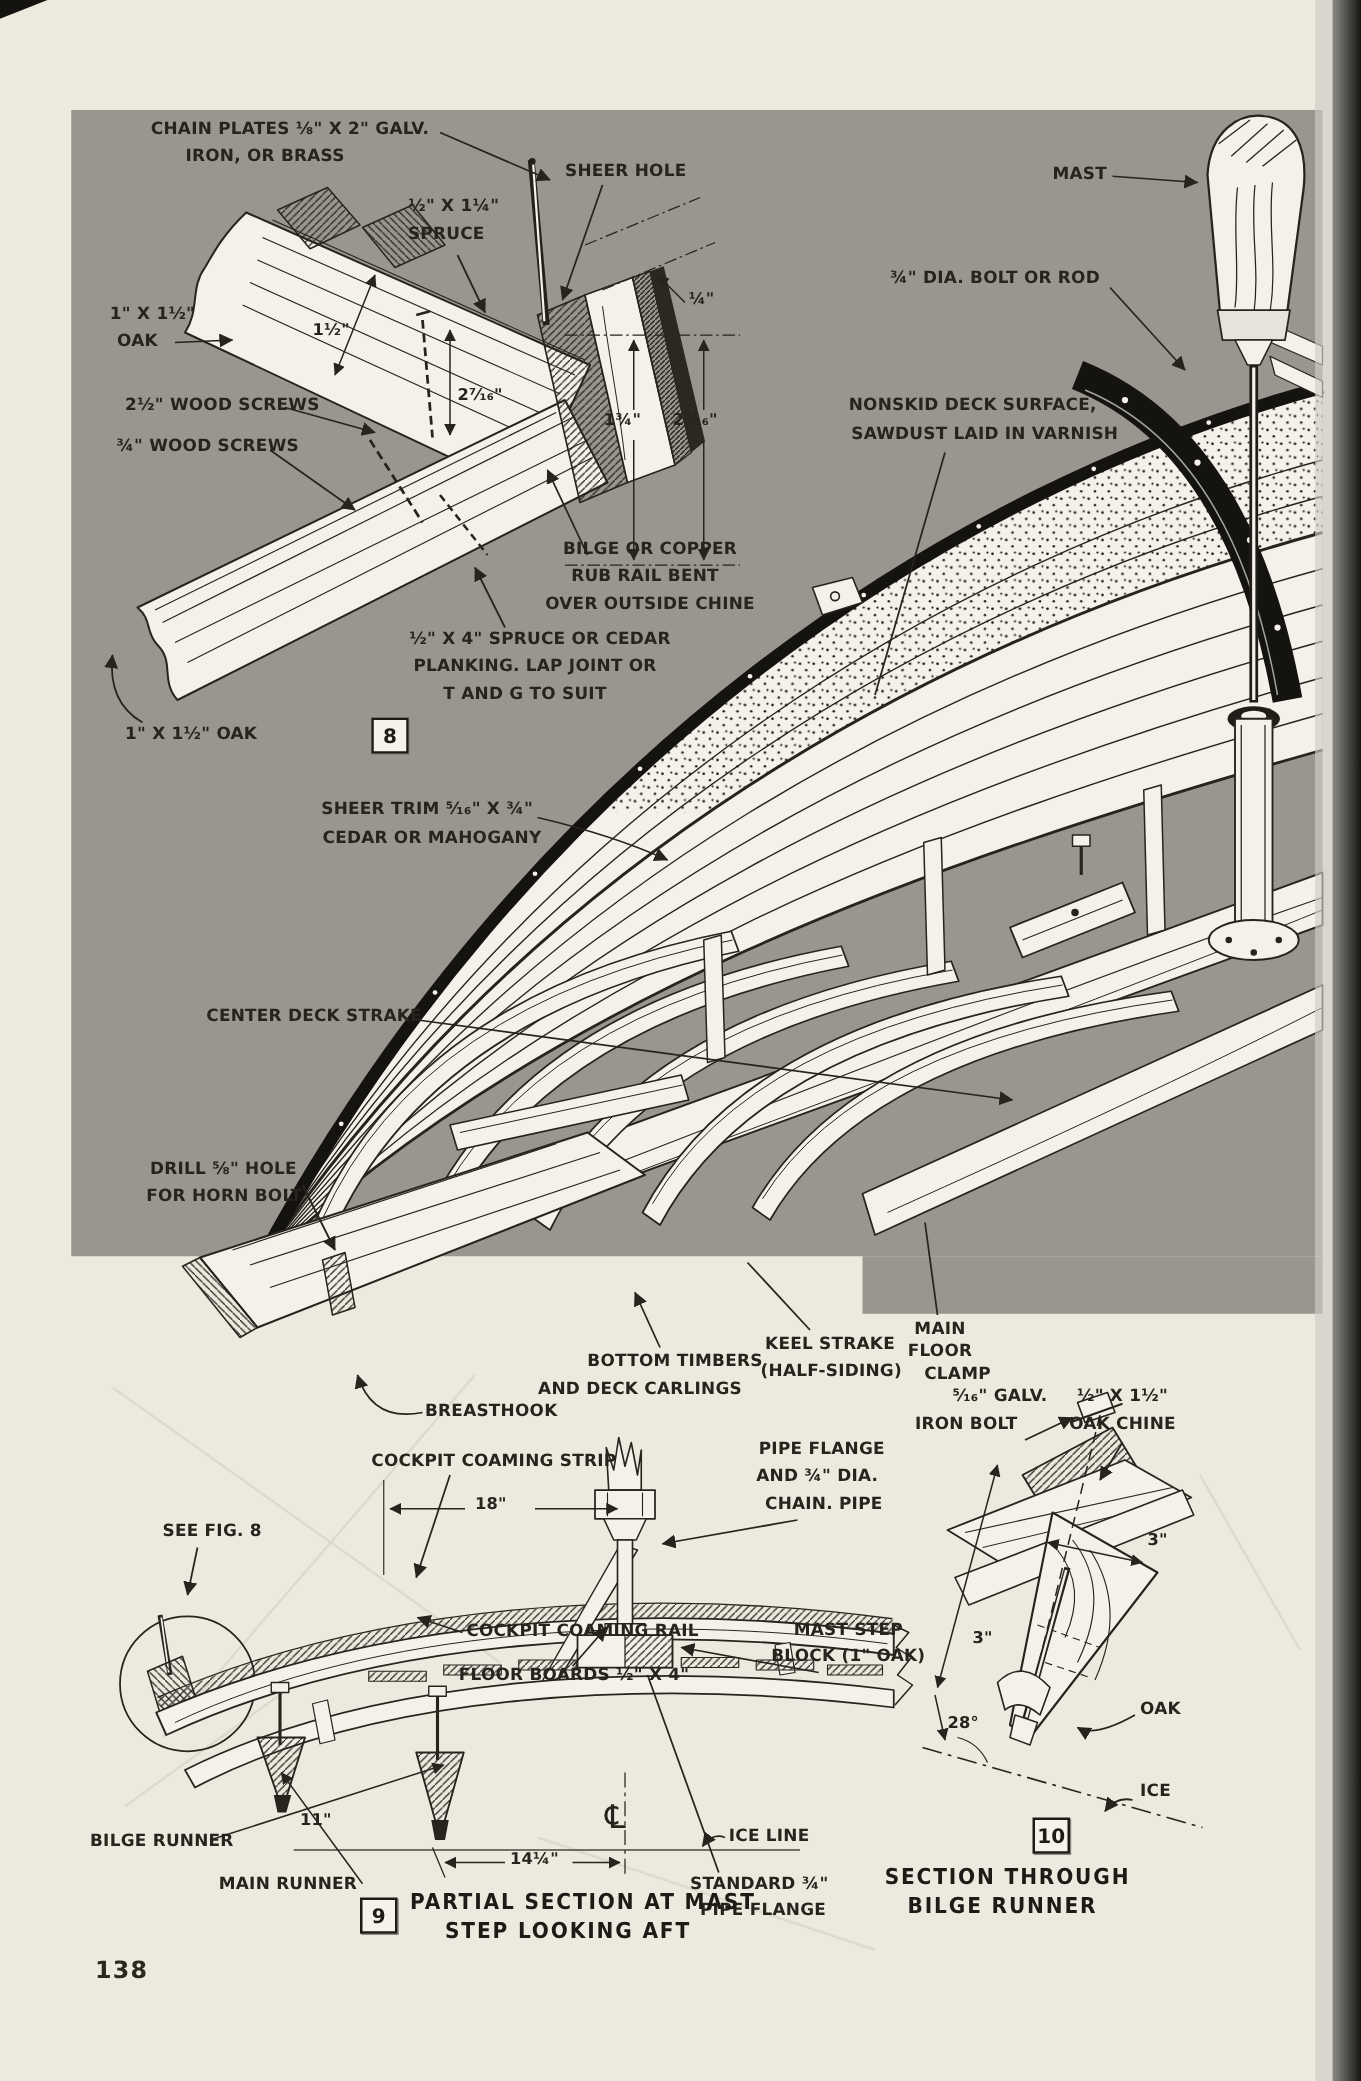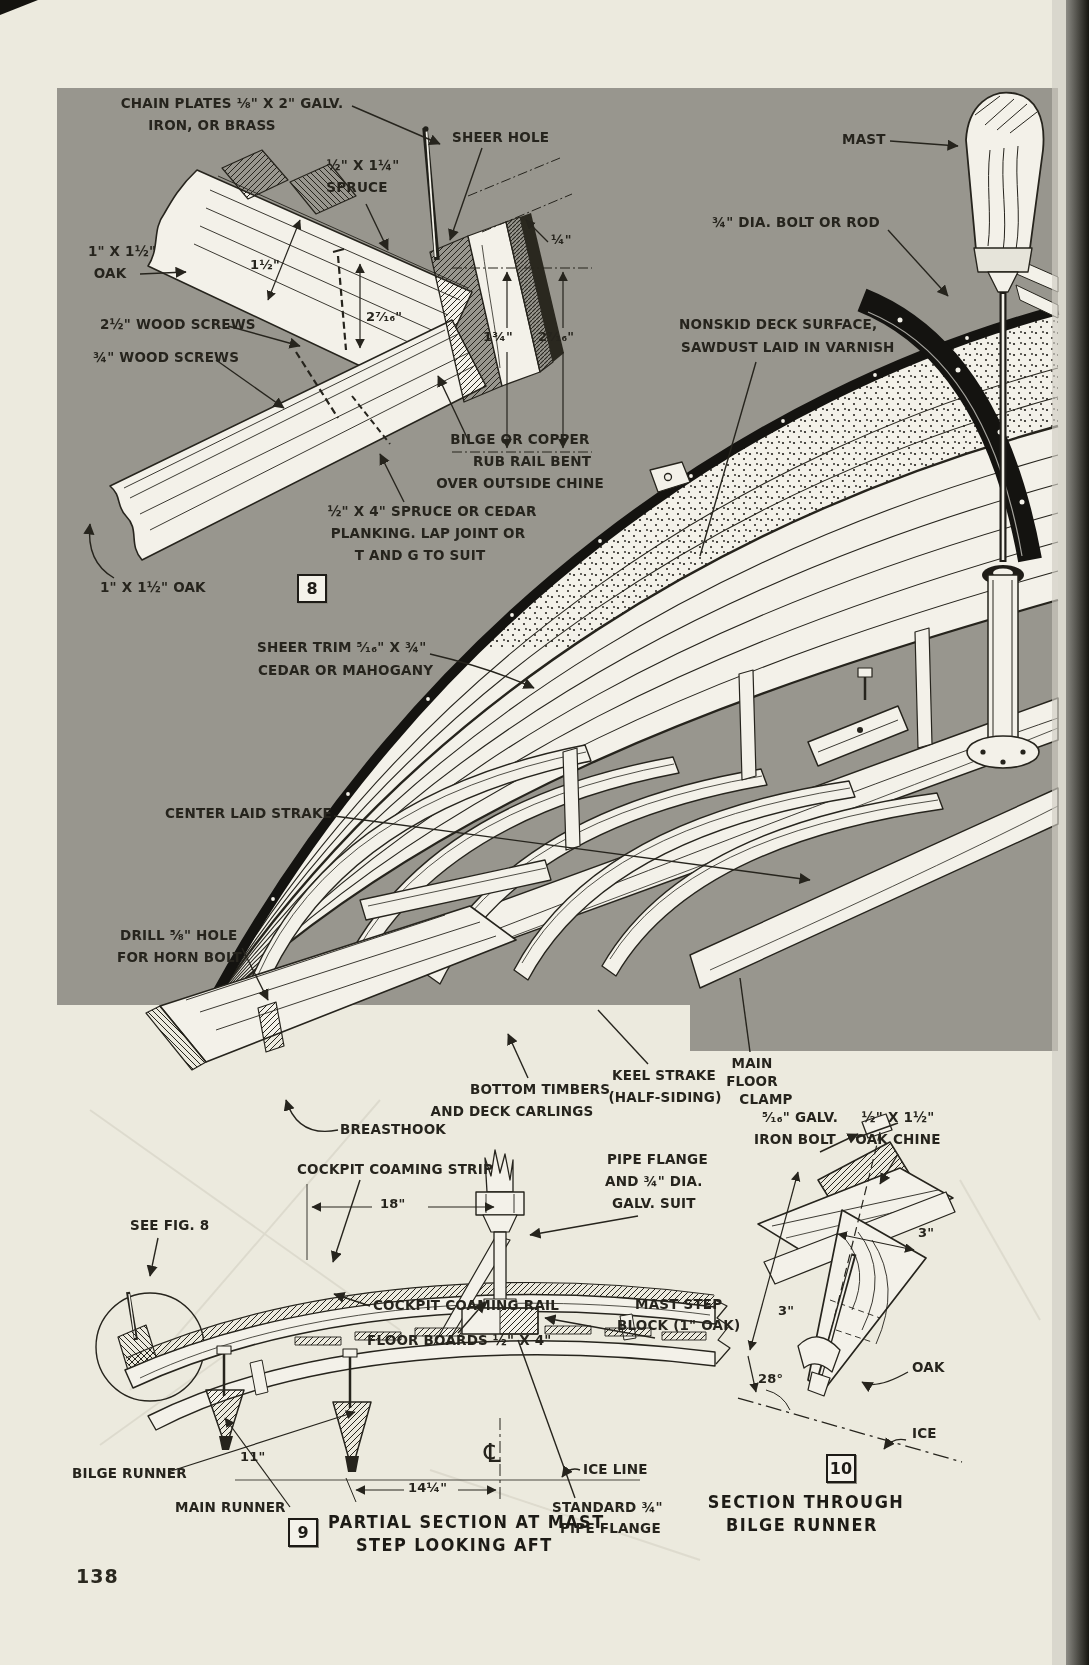--- a/index.html
+++ b/index.html
@@ -384,34 +384,34 @@
 <div class="lbl c" style="left:232px;top:96px">CHAIN PLATES ⅛" X 2" GALV.</div>
 <div class="lbl c" style="left:212px;top:118px">IRON, OR BRASS</div>
 <div class="lbl" style="left:452px;top:130px">SHEER HOLE</div>
 <div class="lbl c" style="left:363px;top:158px">½" X 1¼"</div>
 <div class="lbl c" style="left:357px;top:180px">SPRUCE</div>
 <div class="lbl c" style="left:122px;top:244px">1" X 1½"</div>
 <div class="lbl c" style="left:110px;top:266px">OAK</div>
 <div class="lbl" style="left:100px;top:317px">2½" WOOD SCREWS</div>
 <div class="lbl" style="left:93px;top:350px">¾" WOOD SCREWS</div>
 <div class="lbl c" style="left:520px;top:432px">BILGE OR COPPER</div>
-<div class="lbl c" style="left:532px;top:454px">RUB RAIL BENT</div>
+<div class="lbl c" style="left:516px;top:454px">RUB RAIL BENT</div>
 <div class="lbl c" style="left:520px;top:476px">OVER OUTSIDE CHINE</div>
 <div class="lbl c" style="left:432px;top:504px">½" X 4"  SPRUCE OR CEDAR</div>
 <div class="lbl c" style="left:428px;top:526px">PLANKING.  LAP JOINT OR</div>
 <div class="lbl c" style="left:420px;top:548px">T AND G TO SUIT</div>
 <div class="lbl" style="left:100px;top:580px">1" X 1½" OAK</div>
 <div class="figbox" style="left:297px;top:574px">8</div>
 <div class="lbl" style="left:842px;top:132px">MAST</div>
 <div class="lbl" style="left:712px;top:215px">¾" DIA. BOLT OR ROD</div>
 <div class="lbl" style="left:679px;top:317px">NONSKID DECK SURFACE,</div>
 <div class="lbl" style="left:681px;top:340px">SAWDUST LAID IN VARNISH</div>
 <div class="lbl" style="left:257px;top:640px">SHEER TRIM ⁵⁄₁₆" X ¾"</div>
 <div class="lbl" style="left:258px;top:663px">CEDAR OR MAHOGANY</div>
-<div class="lbl" style="left:165px;top:806px">CENTER LAID STRAKE</div>
+<div class="lbl" style="left:165px;top:806px">CENTER DECK STRAKE</div>
 <div class="lbl" style="left:120px;top:928px">DRILL ⅝" HOLE</div>
 <div class="lbl" style="left:117px;top:950px">FOR HORN BOLT</div>
 
 <div class="lbl dim" style="left:250px;top:258px">1½"</div>
 <div class="lbl dim" style="left:366px;top:310px">2⁷⁄₁₆"</div>
 <div class="lbl dim" style="left:483px;top:330px">1¾"</div>
 <div class="lbl dim" style="left:538px;top:330px">2⁷⁄₁₆"</div>
 <div class="lbl dim" style="left:551px;top:233px">¼"</div>
 
 <div class="lbl" style="left:340px;top:1122px">BREASTHOOK</div>
@@ -421,38 +421,38 @@
 <div class="lbl c" style="left:665px;top:1090px">(HALF-SIDING)</div>
 <div class="lbl c" style="left:752px;top:1056px">MAIN</div>
 <div class="lbl c" style="left:752px;top:1074px">FLOOR</div>
 <div class="lbl c" style="left:766px;top:1092px">CLAMP</div>
 
 <div class="lbl" style="left:297px;top:1162px">COCKPIT COAMING STRIP</div>
 <div class="lbl" style="left:130px;top:1218px">SEE FIG. 8</div>
 <div class="lbl dim" style="left:380px;top:1197px">18"</div>
 <div class="lbl" style="left:607px;top:1152px">PIPE FLANGE</div>
 <div class="lbl" style="left:605px;top:1174px">AND ¾" DIA.</div>
-<div class="lbl" style="left:612px;top:1196px">GALV. SUIT</div>
+<div class="lbl" style="left:612px;top:1196px">CHAIN. PIPE</div>
 <div class="lbl" style="left:373px;top:1298px">COCKPIT COAMING RAIL</div>
 <div class="lbl" style="left:367px;top:1333px">FLOOR BOARDS ½" X 4"</div>
 <div class="lbl" style="left:635px;top:1297px">MAST STEP</div>
 <div class="lbl" style="left:617px;top:1318px">BLOCK (1" OAK)</div>
 <div class="lbl" style="left:72px;top:1466px">BILGE RUNNER</div>
 <div class="lbl dim" style="left:240px;top:1450px">11"</div>
 <div class="lbl" style="left:175px;top:1500px">MAIN RUNNER</div>
 <div class="lbl dim" style="left:408px;top:1481px">14¼"</div>
 <div class="lbl" style="left:583px;top:1462px">ICE LINE</div>
 <div class="lbl" style="left:552px;top:1500px">STANDARD ¾"</div>
 <div class="lbl" style="left:560px;top:1521px">PIPE FLANGE</div>
 <div class="figbox" style="left:288px;top:1518px">9</div>
 <div class="cap" style="left:328px;top:1512px">PARTIAL SECTION AT MAST</div>
 <div class="cap" style="left:356px;top:1535px">STEP LOOKING AFT</div>
 
 <div class="lbl c" style="left:800px;top:1110px">⁵⁄₁₆" GALV.</div>
-<div class="lbl c" style="left:795px;top:1132px">IRON BOLT</div>
+<div class="lbl c" style="left:773px;top:1132px">IRON BOLT</div>
 <div class="lbl c" style="left:898px;top:1110px">½" X 1½"</div>
 <div class="lbl c" style="left:898px;top:1132px">OAK CHINE</div>
 <div class="lbl dim" style="left:918px;top:1226px">3"</div>
 <div class="lbl dim" style="left:778px;top:1304px">3"</div>
 <div class="lbl dim" style="left:758px;top:1372px">28°</div>
 <div class="lbl" style="left:912px;top:1360px">OAK</div>
 <div class="lbl" style="left:912px;top:1426px">ICE</div>
 <div class="figbox" style="left:826px;top:1454px">10</div>
 <div class="cap capc" style="left:806px;top:1492px">SECTION THROUGH</div>
 <div class="cap capc" style="left:802px;top:1515px">BILGE RUNNER</div>

